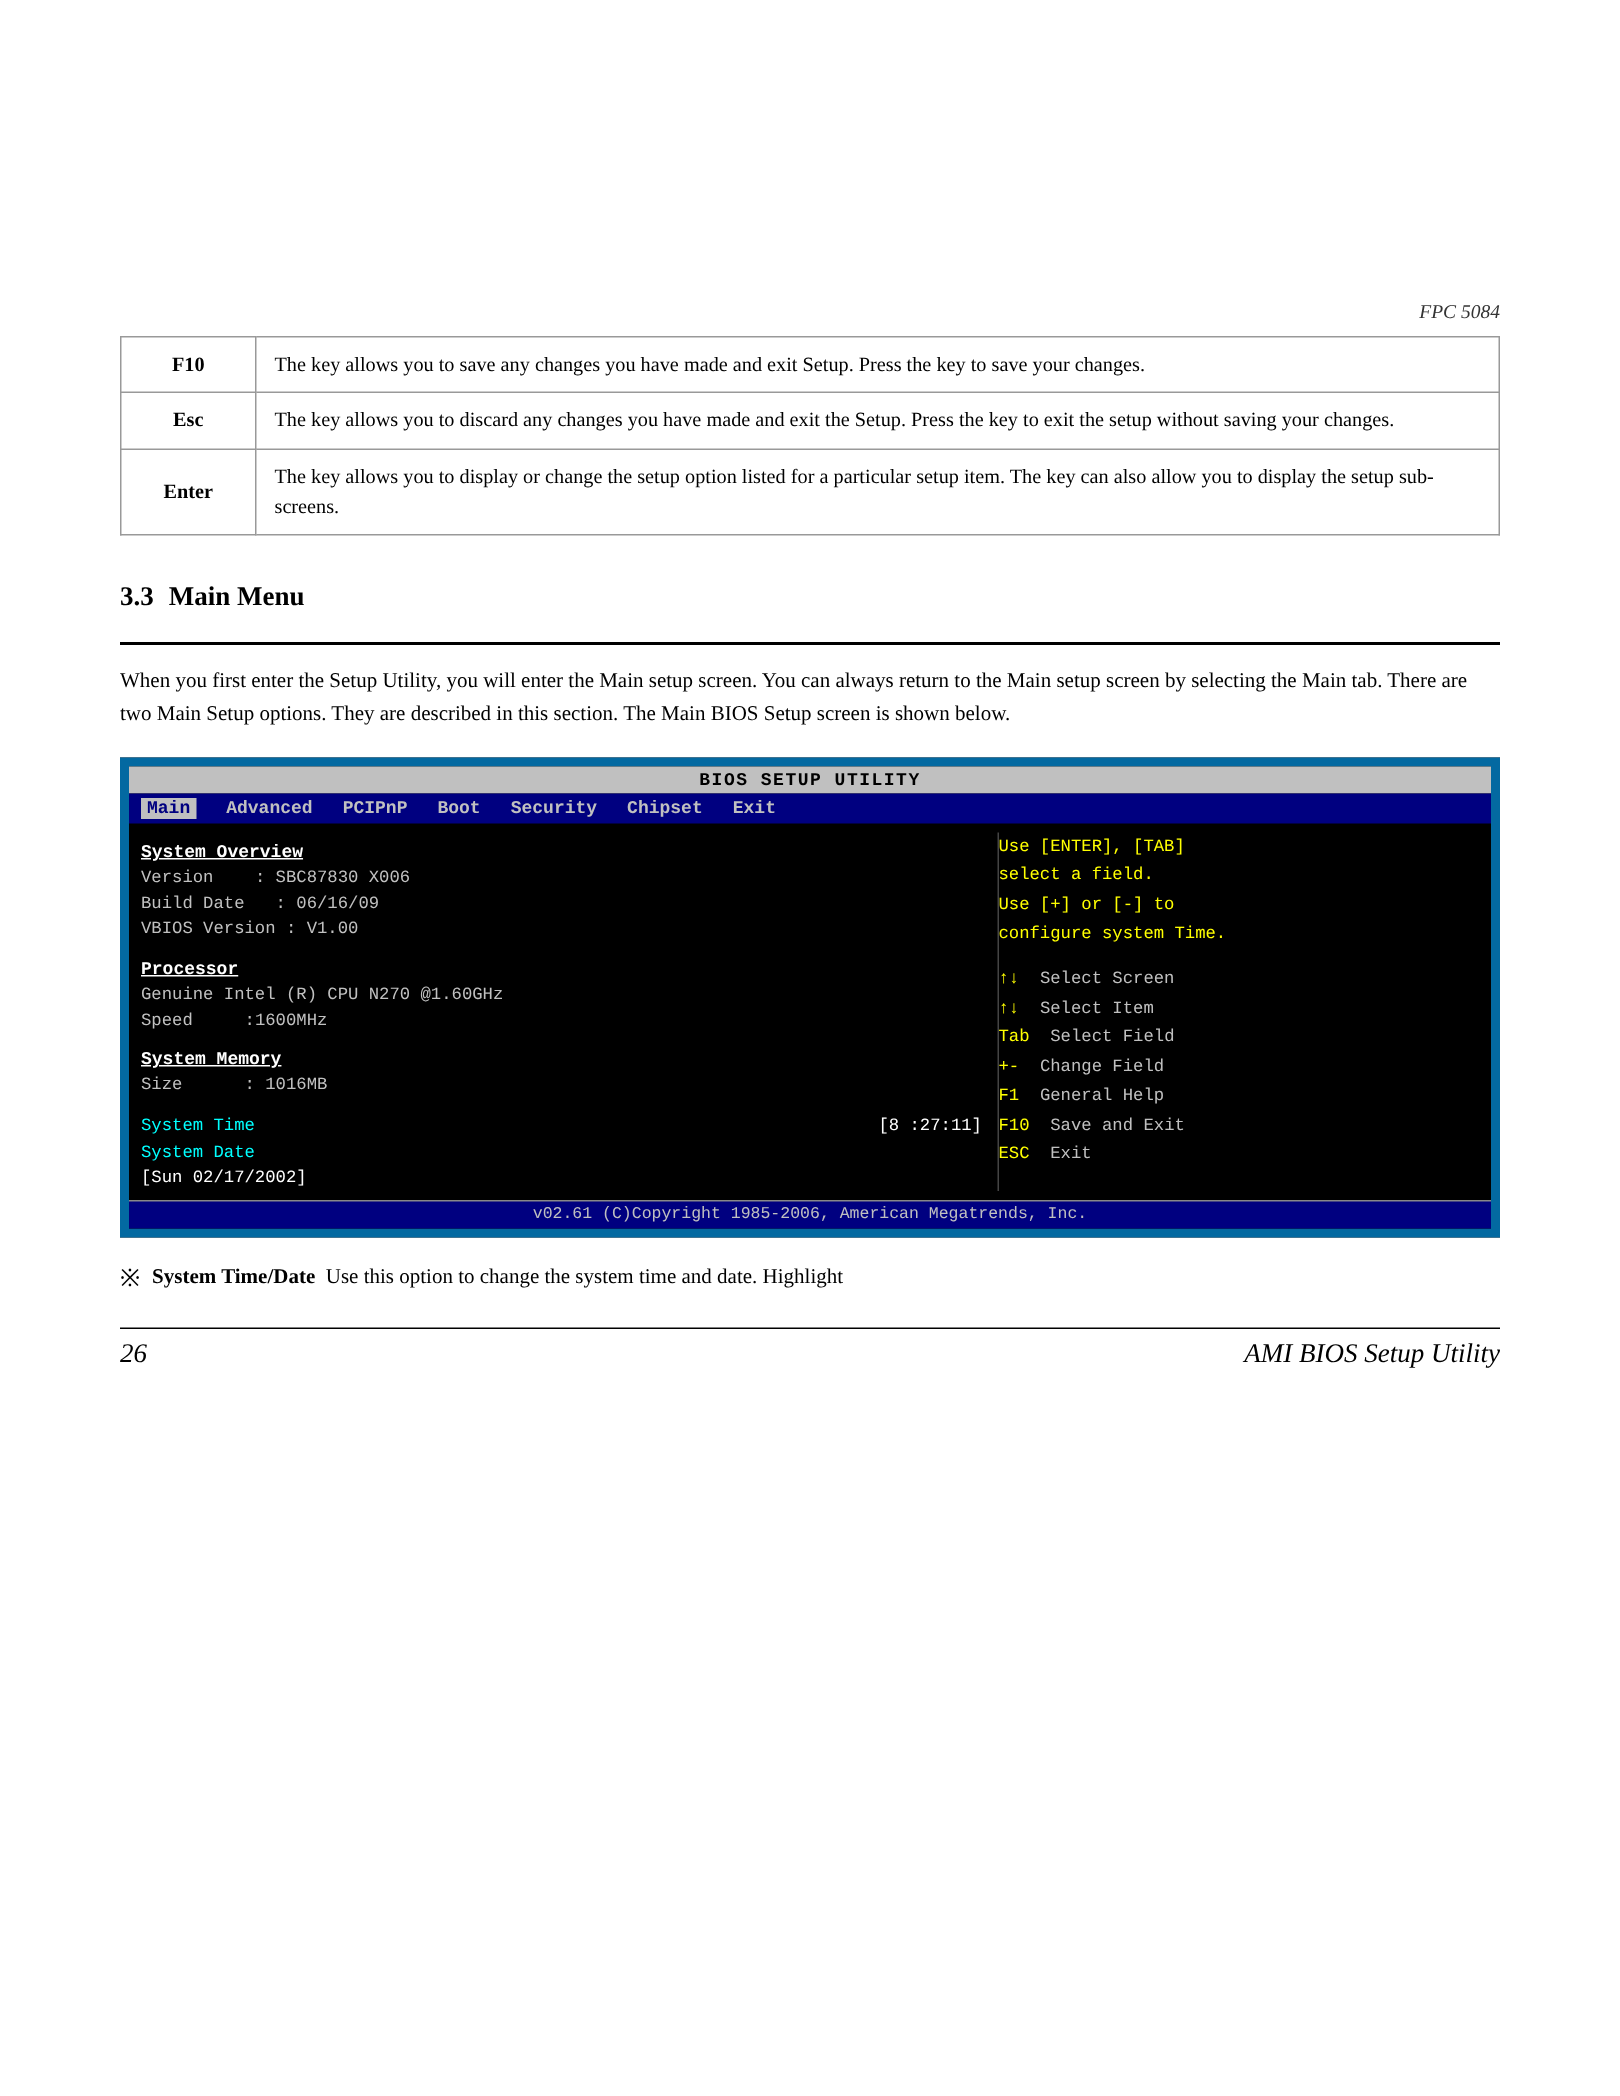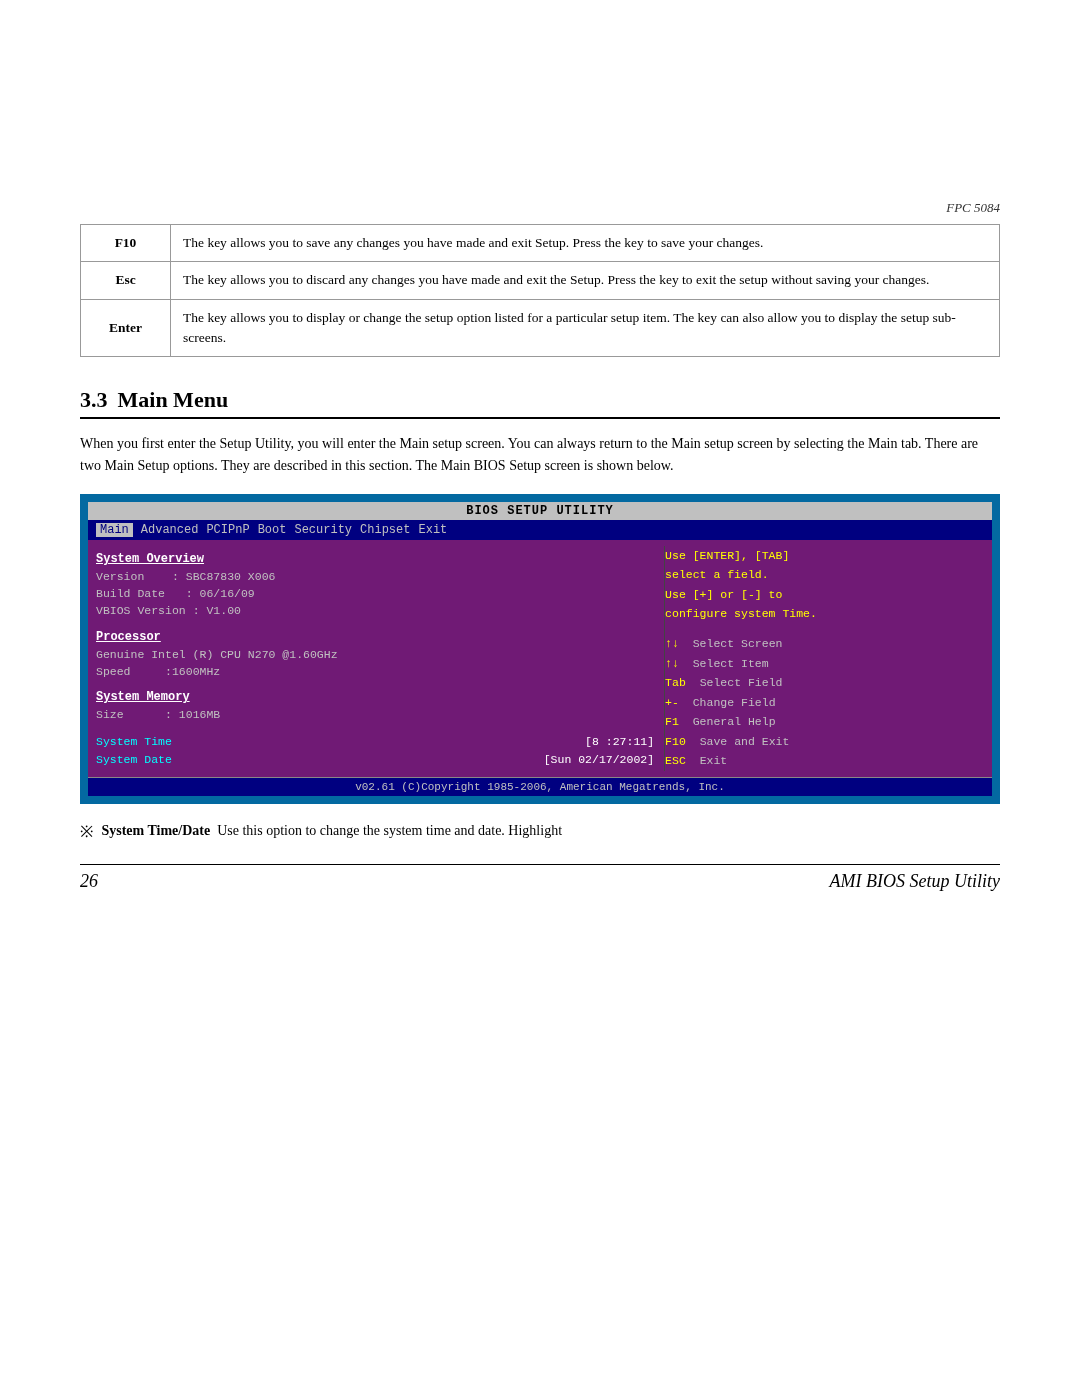--- a/index.html
+++ b/index.html
@@ -41,67 +41,68 @@
     }
     .key-table .key-cell {
       font-weight: bold;
       width: 90px;
       text-align: center;
       vertical-align: middle;
     }
 
     
     .section-heading {
-      font-size: 22px;
+      font-size: 18px;
       font-weight: bold;
       margin-bottom: 14px;
       border-bottom: 2px solid #000;
-      padding-bottom: 4px;
+      padding-bottom: 20px;
     }
     .section-number {
       margin-right: 10px;
     }
 
     
     .body-text {
       font-size: 14px;
       line-height: 1.6;
       margin-bottom: 16px;
     }
 
     
     .bios-screenshot {
-      background: #701a75;
+      background: #000000;
       color: #c0c0c0;
       font-family: 'Courier New', Courier, monospace;
       font-size: 12px;
-      border: 8px solid #0369a1;
+      border: 6px solid #0369a1;
       margin-bottom: 16px;
       width: 100%;
     }
 
     
     .bios-title-bar {
       background: #c0c0c0;
       color: #000000;
       text-align: center;
       padding: 2px 0;
       font-weight: bold;
       font-size: 12px;
       letter-spacing: 1px;
     }
 
     
     .bios-menu-bar {
       background: #000080;
       color: #c0c0c0;
       display: flex;
-      gap: 8px;
+      gap: 20px;
       padding: 3px 8px;
       font-size: 12px;
+      font-weight: bold;
     }
     .bios-menu-item {
       color: #c0c0c0;
     }
     .bios-menu-item.active {
       background: #c0c0c0;
       color: #000080;
       padding: 0 4px;
     }
 
@@ -272,21 +273,21 @@
       <div class="bios-info-line">
         <span>Size</span>&nbsp;&nbsp;&nbsp;&nbsp;&nbsp;
         <span>: 1016MB</span>
       </div>
 
       <div style="margin-top:10px;">
         <div class="bios-info-line" style="display:flex; justify-content:space-between; color:#00ffff;">
           <span>System Time</span>
           <span style="color:#ffffff;">[8 :27:11]</span>
         </div>
-        <div class="bios-info-line" style="display:flex; justify-content:space-between; color:#00ffff;">
+        <div class="bios-info-line" style="display:flex; justify-content:space-between; color:#00ffff;flex-direction:column;">
           <span>System Date</span>
           <span style="color:#ffffff;">[Sun 02/17/2002]</span>
         </div>
       </div>
     </div>
 
     <div class="bios-right">
       <div class="tip-block" id="tip-block">
           <div>Use [ENTER], [TAB]</div>
           <div>select a field.</div>

